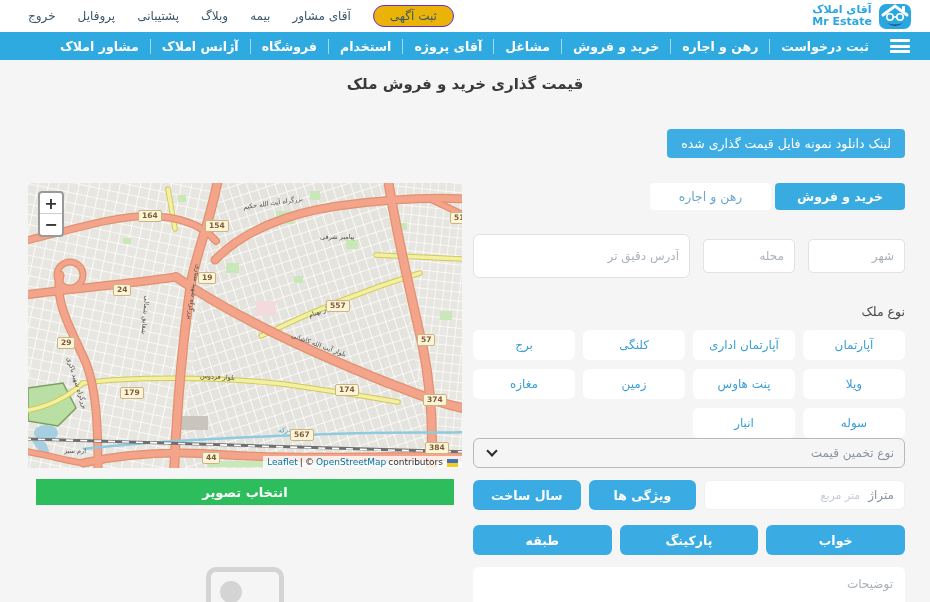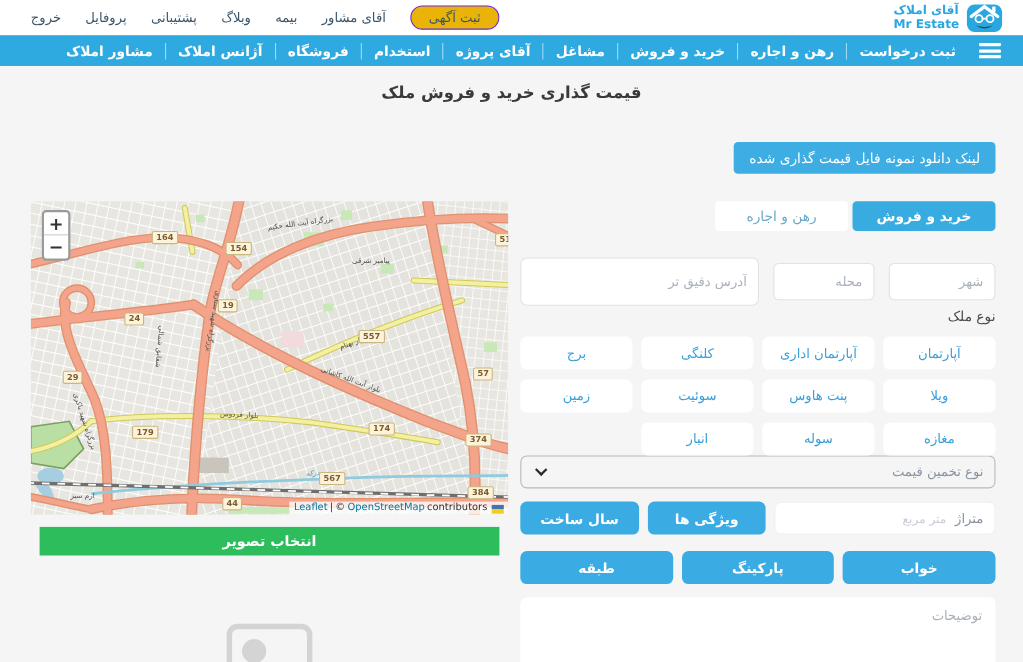--- a/index.html
+++ b/index.html
@@ -33,21 +33,21 @@
   .tab{height:27px;border-radius:4px;font-size:12.5px;display:flex;align-items:center;justify-content:center;cursor:pointer}
   .tab.active{background:#38abe0;color:#fff;width:130px;font-weight:bold}
   .tab.inactive{background:#fff;color:#6aa9cc;width:121px}
   
   .loc-row{display:flex;gap:13px;margin-top:24px;align-items:flex-start}
   .inp{background:#fff;border:1px solid #dfe2e6;border-radius:5px;font-size:12px;color:#555;padding:0 10px;text-align:right}
   .inp::placeholder{color:#aab2bd}
   .inp-city{width:97px;height:34px;margin-top:5px}
   .inp-district{width:92px;height:34px;margin-top:5px}
   .inp-address{flex:1;height:44px;border-radius:6px}
-  .section-label{font-size:12.5px;color:#4a4a4a;margin-top:2px}
+  .section-label{font-size:12.5px;color:#4a4a4a;margin-top:26px}
   
   .ptype-grid{display:grid;grid-template-columns:repeat(4,1fr);gap:9px 8px;margin-top:11px}
   .ptype-btn{background:#fff;border:none;border-radius:6px;height:30px;color:#3a9fd8;font-size:12px;cursor:pointer}
   
   .select{height:30px;border:1px solid #b3bac2;border-radius:6px;display:flex;align-items:center;padding:0 10px;cursor:pointer}
   .select-text{color:#8a93a0;font-size:12px;flex:1}
   .chev{width:8px;height:8px;border-left:2px solid #2b2b2b;border-bottom:2px solid #2b2b2b;transform:rotate(-45deg);margin-left:4px;margin-top:-4px}
   
   .feat-row{display:flex;gap:8px;margin-top:12px}
   .feat-row.second{margin-top:15px}
@@ -143,21 +143,20 @@
 
     <div class="section-label">نوع ملک</div>
 
     <div class="ptype-grid">
       <button class="ptype-btn">آپارتمان</button>
       <button class="ptype-btn">آپارتمان اداری</button>
       <button class="ptype-btn">کلنگی</button>
       <button class="ptype-btn">برج</button>
       <button class="ptype-btn">ویلا</button>
       <button class="ptype-btn">پنت هاوس</button>
-      <button class="ptype-btn">سوئیت</button>
       <button class="ptype-btn">زمین</button>
       <button class="ptype-btn">مغازه</button>
       <button class="ptype-btn">سوله</button>
       <button class="ptype-btn">انبار</button>
     </div>
 
     <div class="select">
       <span class="select-text">نوع تخمین قیمت</span>
       <span class="chev"></span>
     </div>
@@ -269,21 +268,21 @@
         <path d="M-4 256 C150 260 300 266 440 269" fill="none" stroke="#fff" stroke-width="1.6" stroke-dasharray="7 7"></path>
       </svg>
 
       <span class="badge" style="left:110px;top:27px">164</span>
       <span class="badge" style="left:177px;top:37px">154</span>
       <span class="badge" style="left:170px;top:89px">19</span>
       <span class="badge" style="left:85px;top:101px">24</span>
       <span class="badge" style="left:29px;top:154px">29</span>
       <span class="badge" style="left:92px;top:204px">179</span>
       <span class="badge" style="left:298px;top:117px">557</span>
-      <span class="badge" style="left:402px;top:151px">57</span>
+      <span class="badge" style="left:389px;top:151px">57</span>
       <span class="badge" style="left:307px;top:201px">174</span>
       <span class="badge" style="left:395px;top:211px">374</span>
       <span class="badge" style="left:262px;top:246px">567</span>
       <span class="badge" style="left:397px;top:259px">384</span>
       <span class="badge" style="left:174px;top:269px">44</span>
       <span class="badge" style="left:422px;top:29px">517</span>
 
       <span class="mlabel" style="left:215px;top:16px;transform:rotate(-8deg)">بزرگراه آیت الله حکیم</span>
       <span class="mlabel" style="left:138px;top:105px;transform:rotate(99deg)">بزرگراه شهید ستاری</span>
       <span class="mlabel" style="left:262px;top:158px;transform:rotate(20deg)">بلوار آیت الله کاشانی</span>

